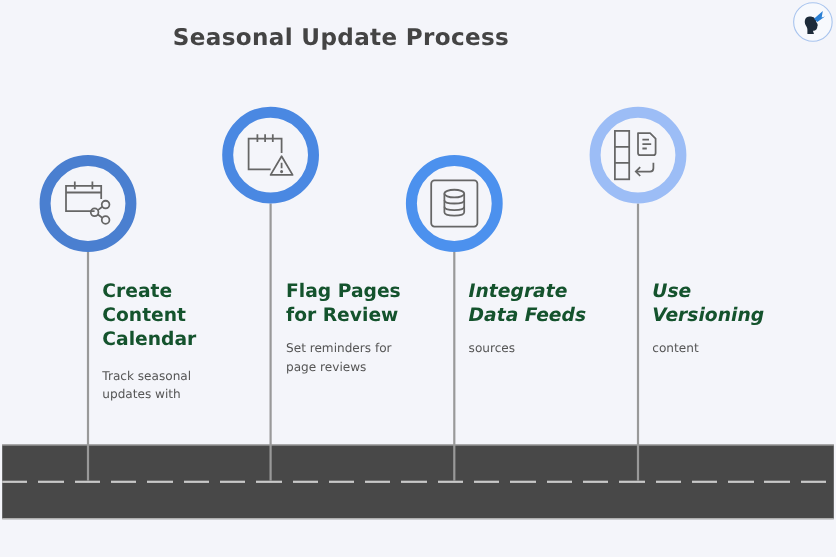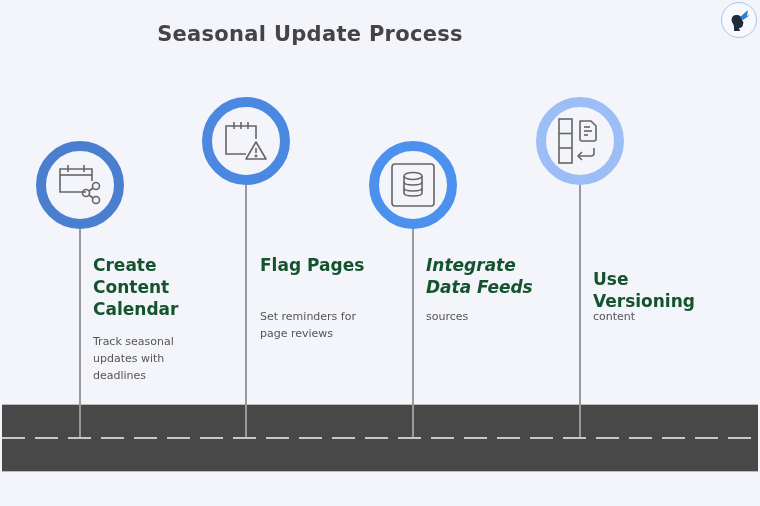--- a/index.html
+++ b/index.html
@@ -77,38 +77,38 @@
   </svg>
 </div>
 <div class="step-title" style="left:93px; top:254px;">
   <div>Create</div>
   <div>Content</div>
   <div>Calendar</div>
 </div>
 <div class="step-desc" style="left:93px; top:333px;">
   <div>Track seasonal</div>
   <div>updates with</div>
-  <div>deadlines</div>
 </div>
 
 <div class="circle" style="left:202px; top:97px; border:10px solid #4a88e2;">
   <svg width="48" height="48" viewBox="0 0 48 48" style="left:10px; top:10px;">
     <g fill="none" stroke="#666" stroke-width="1.6">
       <path d="M24 37 L4 37 L4 9 L34 9 L34 22"></path>
       <line x1="12" y1="5" x2="12" y2="12"></line>
       <line x1="19" y1="5" x2="19" y2="12"></line>
       <line x1="26" y1="5" x2="26" y2="12"></line>
       <path d="M34 25 L44 42 L24 42 Z" stroke-linejoin="round"></path>
       <line x1="34" y1="31" x2="34" y2="36"></line>
       <circle cx="34" cy="39" r="0.6" fill="#666"></circle>
     </g>
   </svg>
 </div>
 <div class="step-title" style="left:260px; top:254px;">
   <div>Flag Pages</div>
+  <div>for Review</div>
 </div>
 <div class="step-desc" style="left:260px; top:308px;">
   <div>Set reminders for</div>
   <div>page reviews</div>
 </div>
 
 <div class="circle" style="left:369px; top:141px; border:10px solid #4c91ee;">
   <svg width="48" height="48" viewBox="0 0 48 48" style="left:10px; top:10px;">
     <g fill="none" stroke="#666" stroke-width="1.6">
       <rect x="3" y="3" width="42" height="42" rx="3"></rect>
@@ -135,19 +135,19 @@
       <line x1="3" y1="31" x2="16" y2="31"></line>
       <path d="M24 4 L35 4 L40 9 L40 22 C40 23 39 24 38 24 L26 24 C25 24 24 23 24 22 Z" stroke-linejoin="round"></path>
       <line x1="28" y1="10" x2="34" y2="10"></line>
       <line x1="28" y1="14" x2="36" y2="14"></line>
       <line x1="28" y1="18" x2="32" y2="18"></line>
       <path d="M38 31 L38 36 C38 38 37 39 35 39 L23 39"></path>
       <path d="M26 35 L22 39 L26 43"></path>
     </g>
   </svg>
 </div>
-<div class="step-title" style="left:593px; top:268px;">
+<div class="step-title" style="left:593px; top:254px;font-style:italic;">
   <div>Use</div>
   <div>Versioning</div>
 </div>
 <div class="step-desc" style="left:593px; top:308px;">
   <div>content</div>
 </div>
 
 </body></html>

